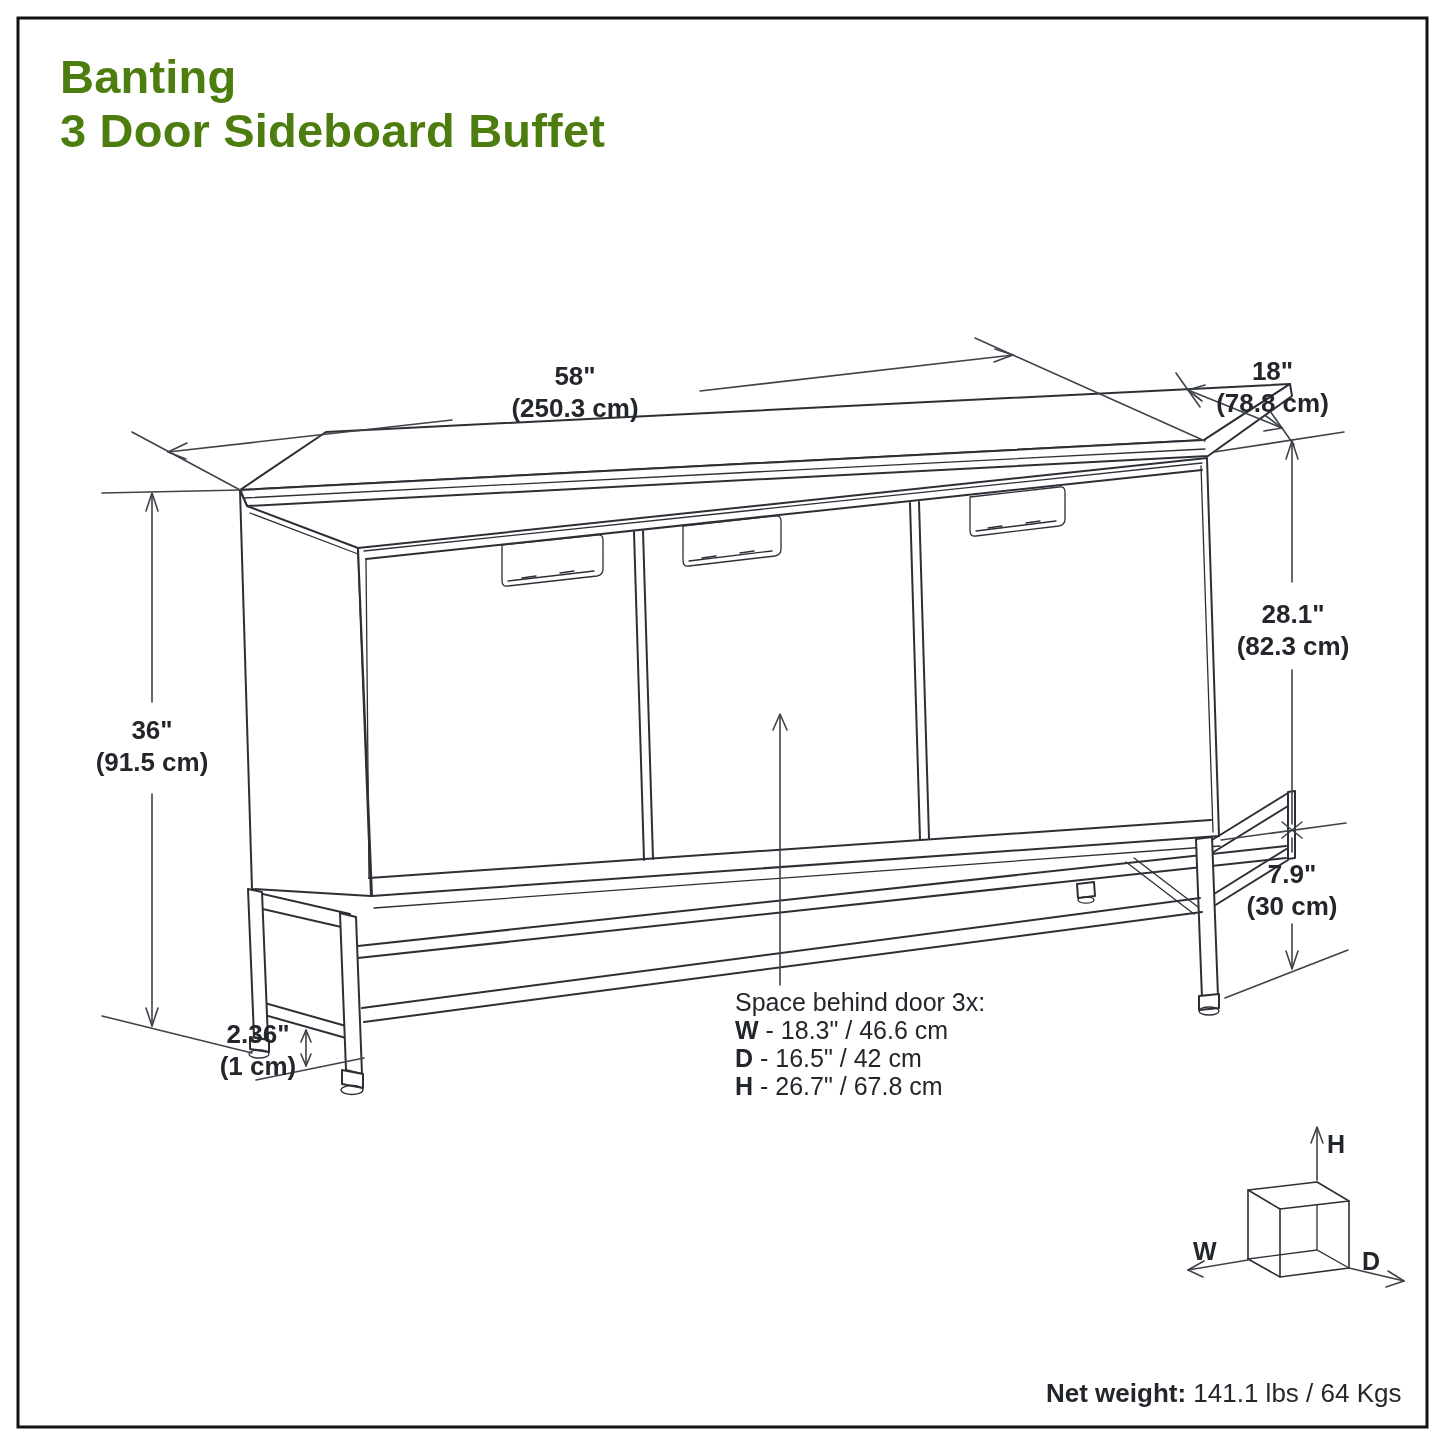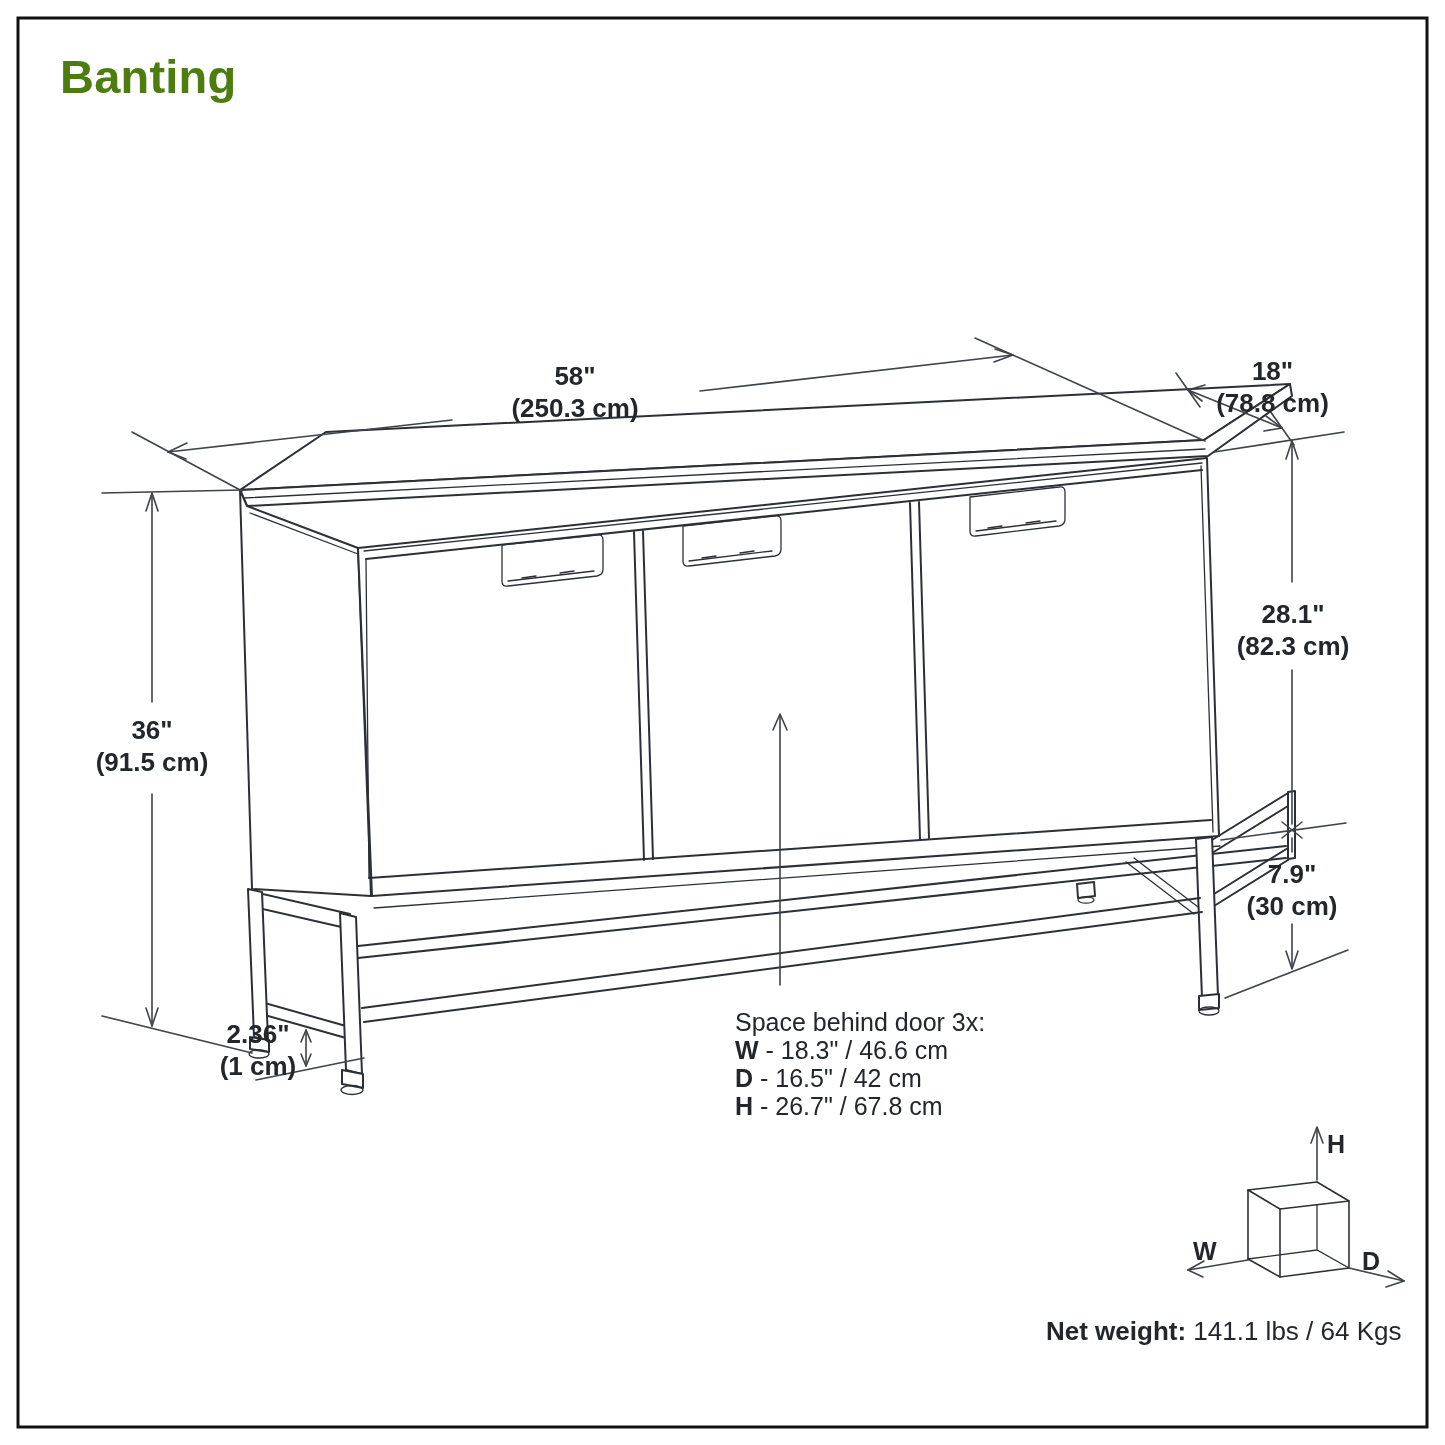--- a/index.html
+++ b/index.html
@@ -10,23 +10,23 @@
   .art{position:absolute;left:0;top:0;}
   
   .frame{fill:none;stroke:#111111;stroke-width:3;}
   .cab{fill:none;stroke:#2c3036;stroke-width:2;stroke-linejoin:round;stroke-linecap:round;}
   .cabf{fill:#ffffff;stroke:#2c3036;stroke-width:2;stroke-linejoin:round;}
   .thin{fill:none;stroke:#2c3036;stroke-width:1.3;stroke-linecap:round;}
   .dim{fill:none;stroke:#3e434a;stroke-width:1.6;stroke-linecap:round;stroke-linejoin:round;}
   
   .title{position:absolute;left:60px;top:50px;font-size:47px;line-height:54px;font-weight:bold;color:#4d7c0f;letter-spacing:.2px;}
   .dimlabel{position:absolute;text-align:center;font-size:26px;line-height:32px;font-weight:600;color:#23272c;}
-  .note{position:absolute;left:735px;top:988px;font-size:25px;line-height:28px;font-weight:400;color:#23272c;margin-top:20px;}
+  .note{position:absolute;left:735px;top:988px;font-size:25px;line-height:28px;font-weight:400;color:#23272c;}
   .note .axis{font-weight:bold;}
-  .netweight{position:absolute;left:1046px;top:1316px;font-size:26px;color:#23272c;}
+  .netweight{position:absolute;left:1046px;top:1378px;font-size:26px;color:#23272c;}
   .netweight .nw-label{font-weight:bold;}
   .cubelabel{position:absolute;font-size:25px;font-weight:bold;color:#23272c;}
 </style>
 </head>
 <body>
 
 <div class="canvas">
 
   <svg class="art" width="1445" height="1445" viewBox="0 0 1445 1445">
 
@@ -178,20 +178,21 @@
       <path class="dim" d="M1311,1143 L1317,1127 L1323,1143"></path>
       <path class="dim" d="M1248,1260 L1188,1270"></path>
       <path class="dim" d="M1204,1261 L1188,1270 L1203,1277"></path>
       <path class="dim" d="M1349,1268 L1404,1281"></path>
       <path class="dim" d="M1388,1271 L1404,1281 L1386,1287"></path>
     </g>
   </svg>
 
   <div class="title">
     <div>Banting</div>
+    <div>3 Door Sideboard Buffet</div>
   </div>
 
   <div class="dimlabel" style="left:460px;top:360px;width:230px;">
     <div>58"</div>
     <div>(250.3 cm)</div>
   </div>
 
   <div class="dimlabel" style="left:1180px;top:355px;width:185px;">
     <div>18"</div>
     <div>(78.8 cm)</div>

